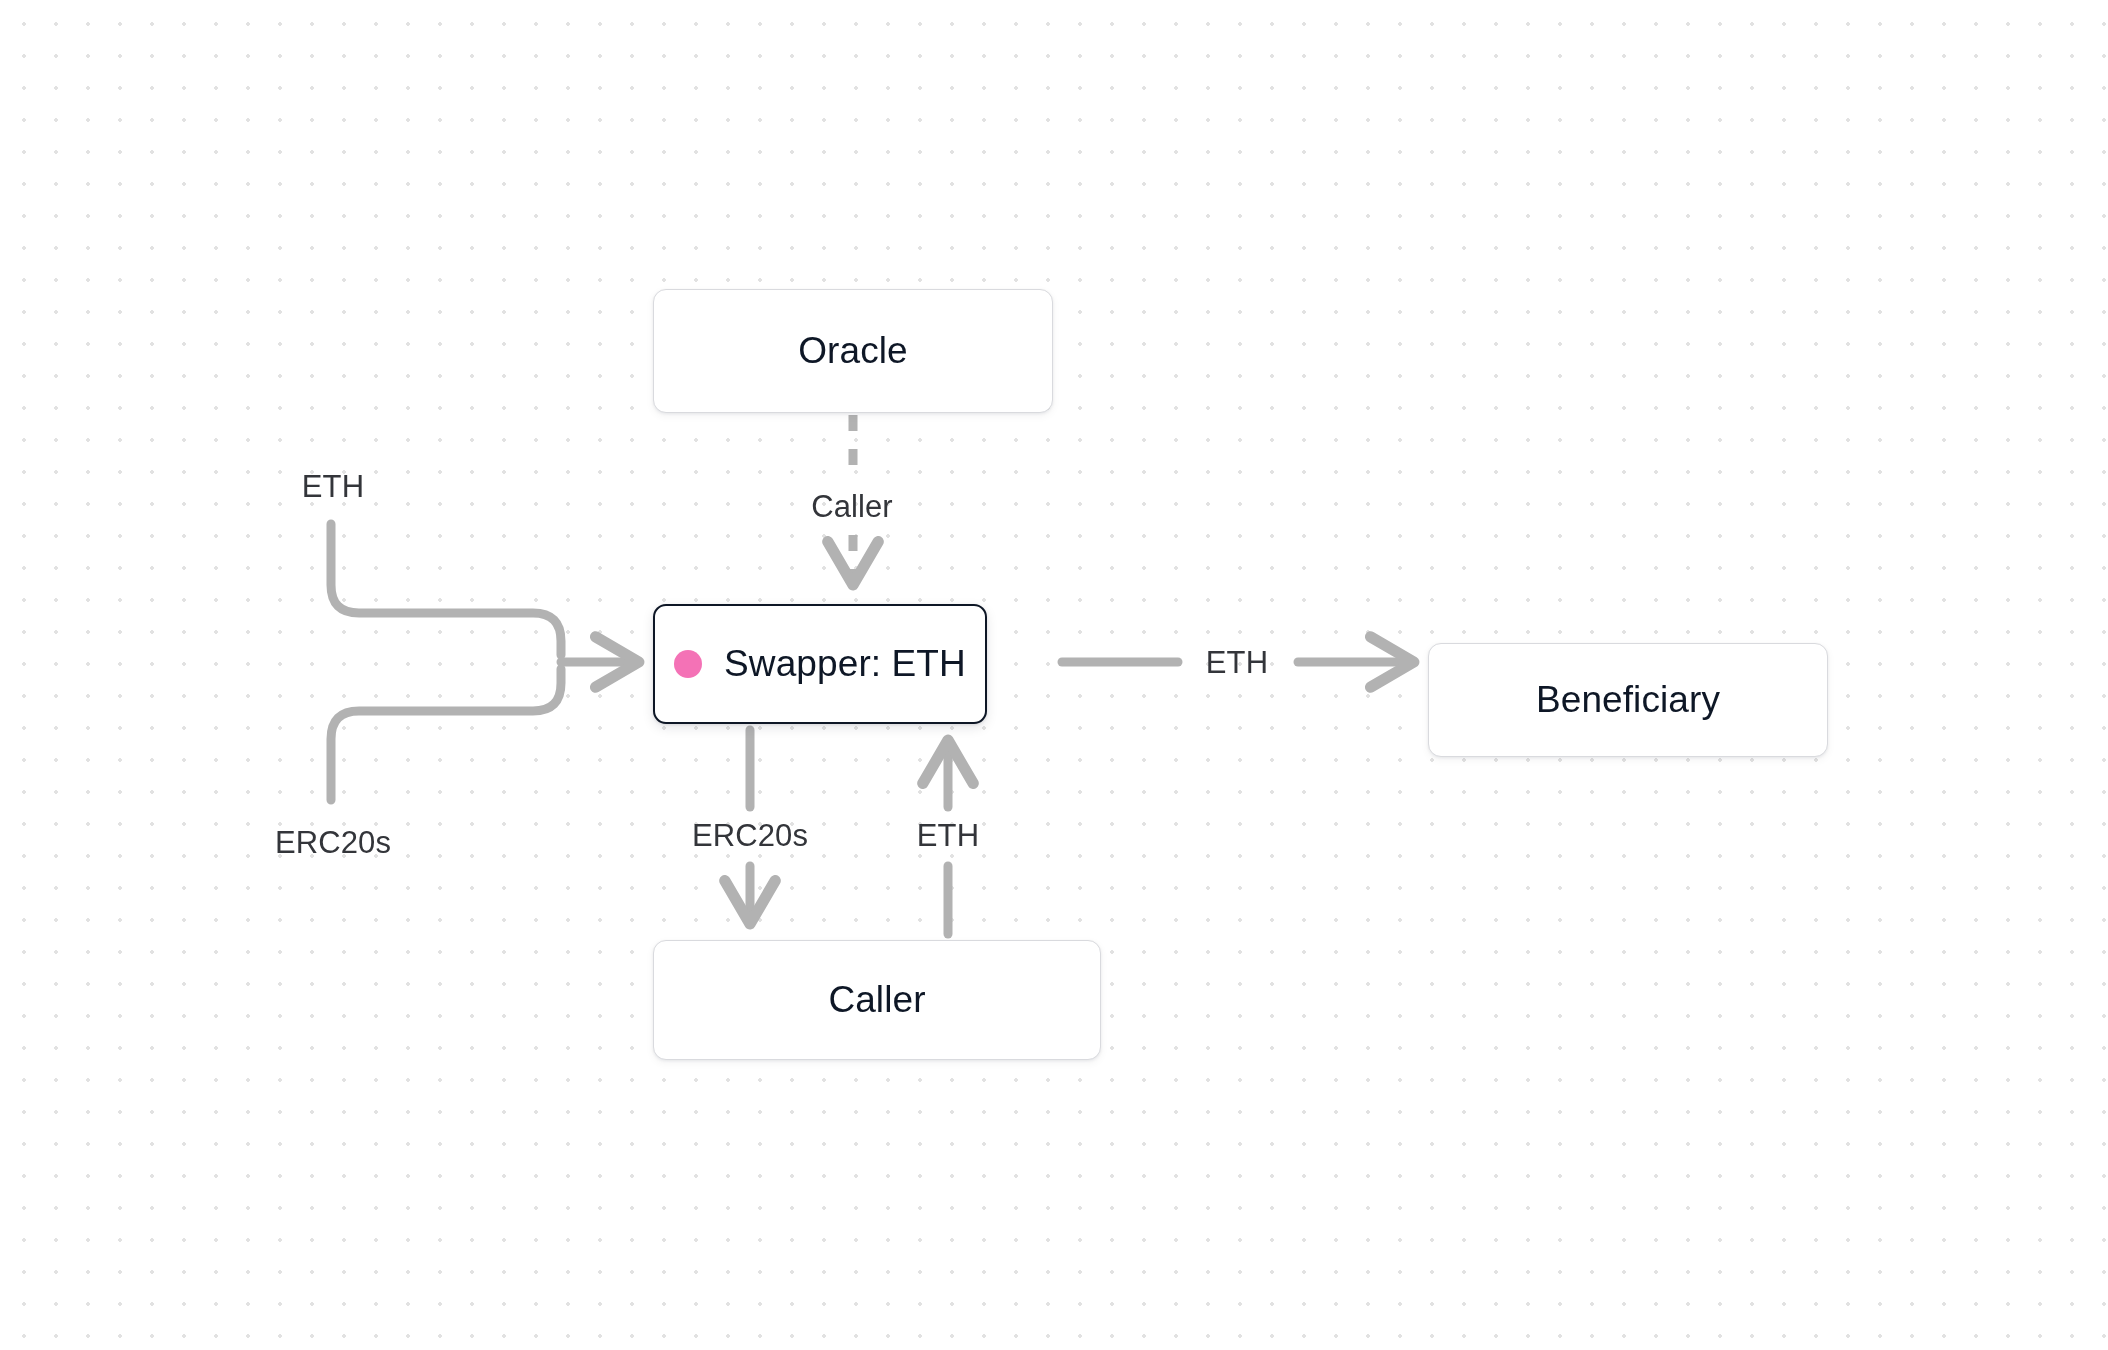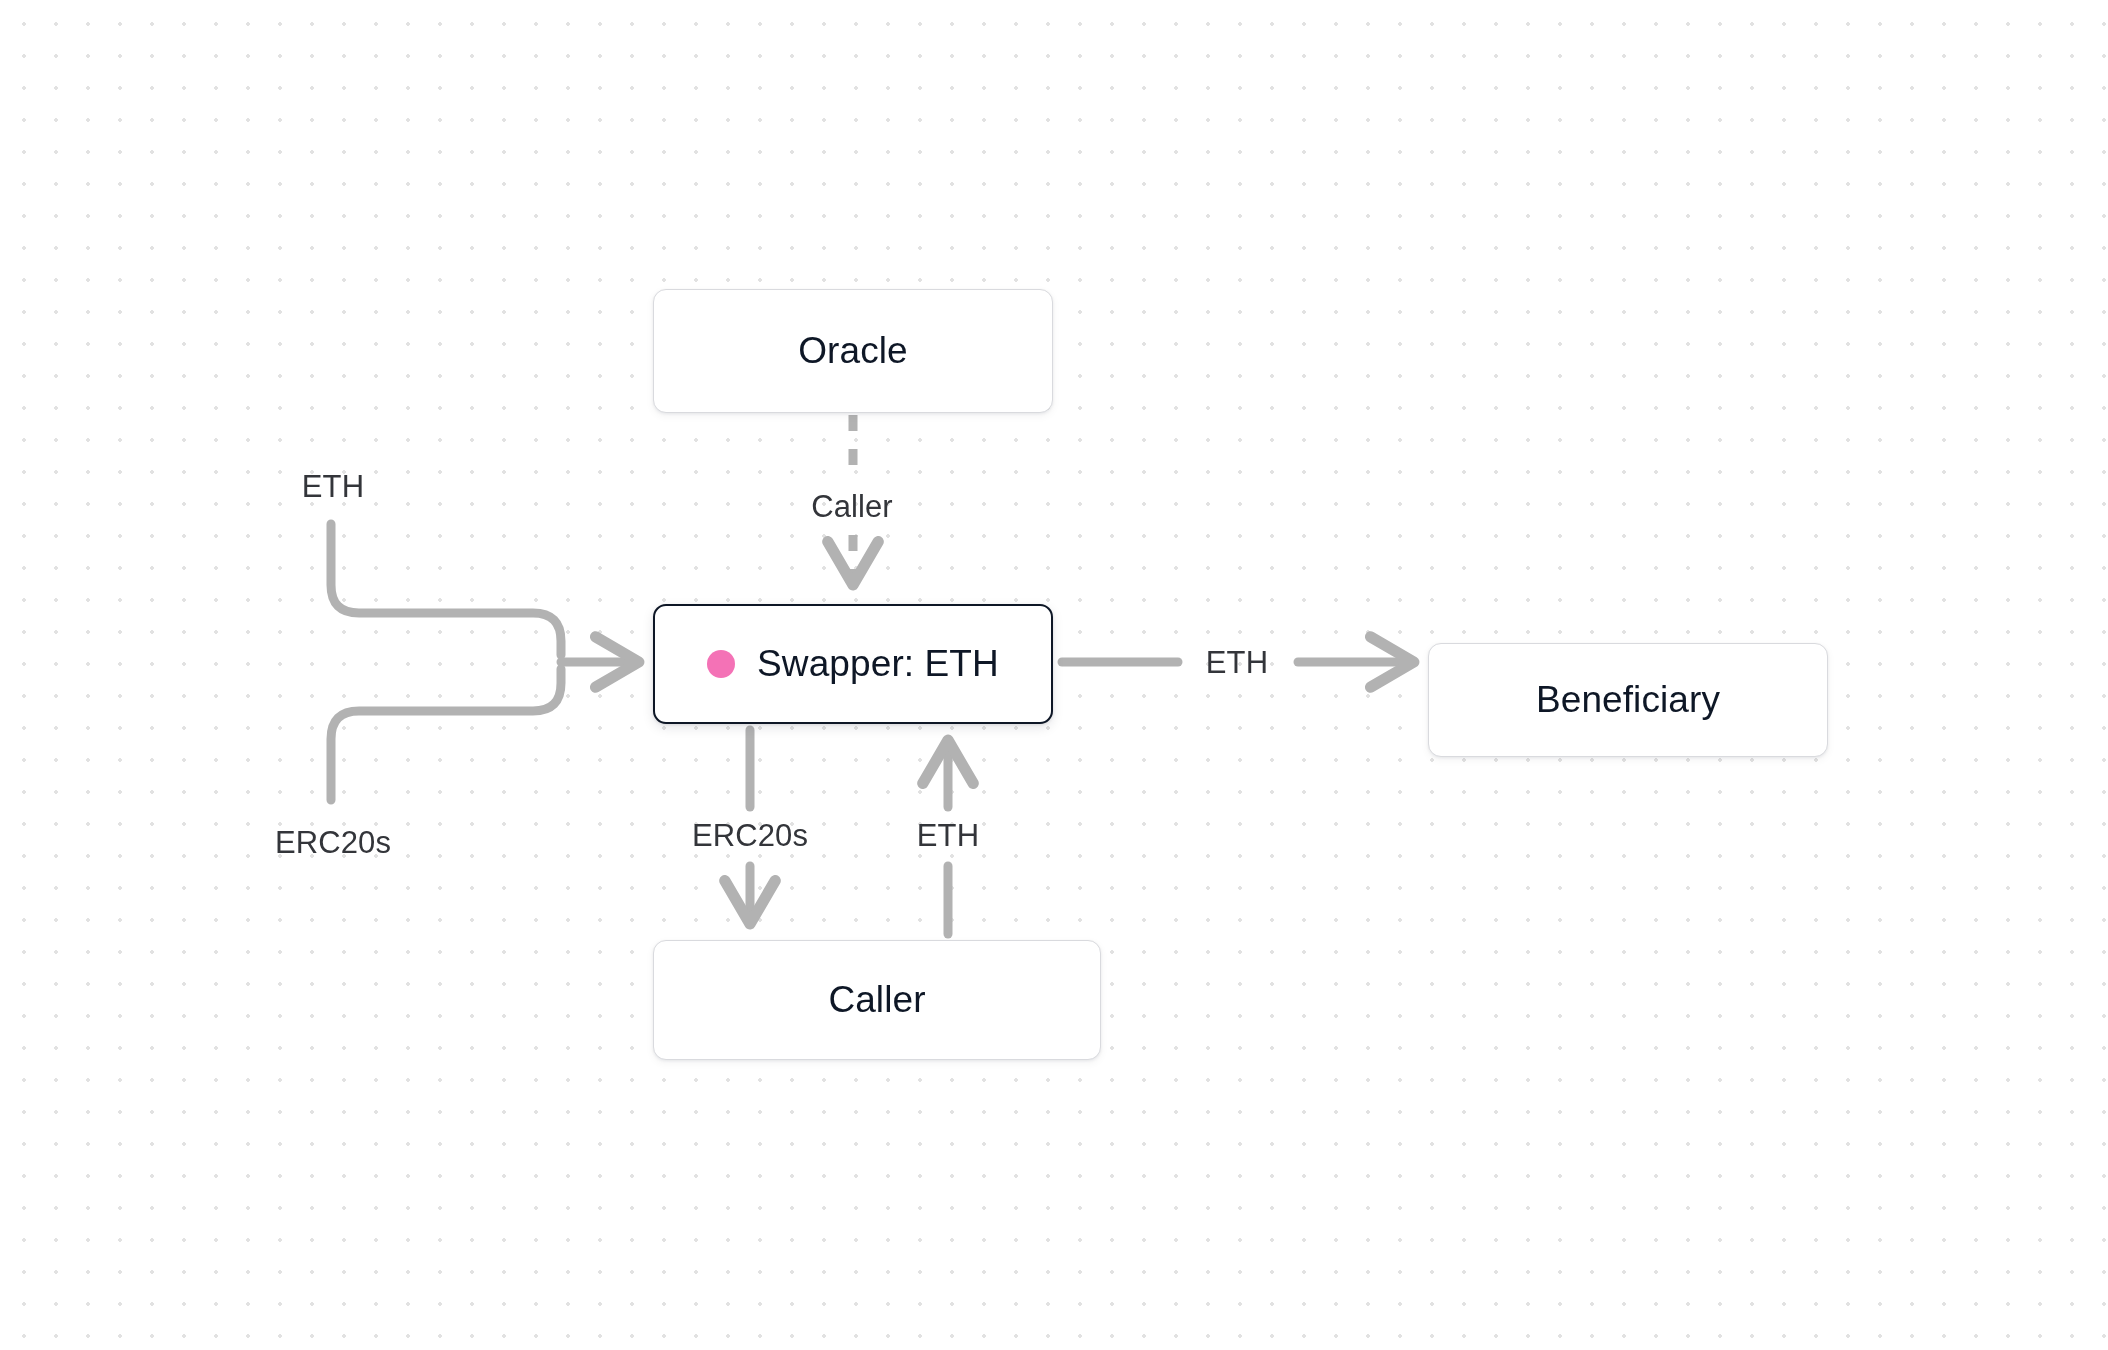--- a/index.html
+++ b/index.html
@@ -112,21 +112,21 @@
     <path d="M948,934 L948,866" fill="none" stroke="#b2b2b2" stroke-width="9" stroke-linecap="round"></path>
     <path d="M948,807 L948,742" fill="none" stroke="#b2b2b2" stroke-width="9" stroke-linecap="round" marker-end="url(#arrow)"></path>
   </svg>
 
   <div class="node node-plain" style="left:653px; top:289px; width:400px; height:124px;">
     <span class="node-inner">
       <span>Oracle</span>
     </span>
   </div>
 
-  <div class="node node-selected" style="left:653px; top:604px; width:400px; height:120px;">
+  <div class="node node-selected" style="left:653px; top:604px; width:334px; height:120px;">
     <span class="node-inner">
       <span class="status-dot" style="background:#f472b6;"></span>
       <span>Swapper: ETH</span>
     </span>
   </div>
 
   <div class="node node-plain" style="left:1428px; top:643px; width:400px; height:114px;">
     <span class="node-inner">
       <span>Beneficiary</span>
     </span>

